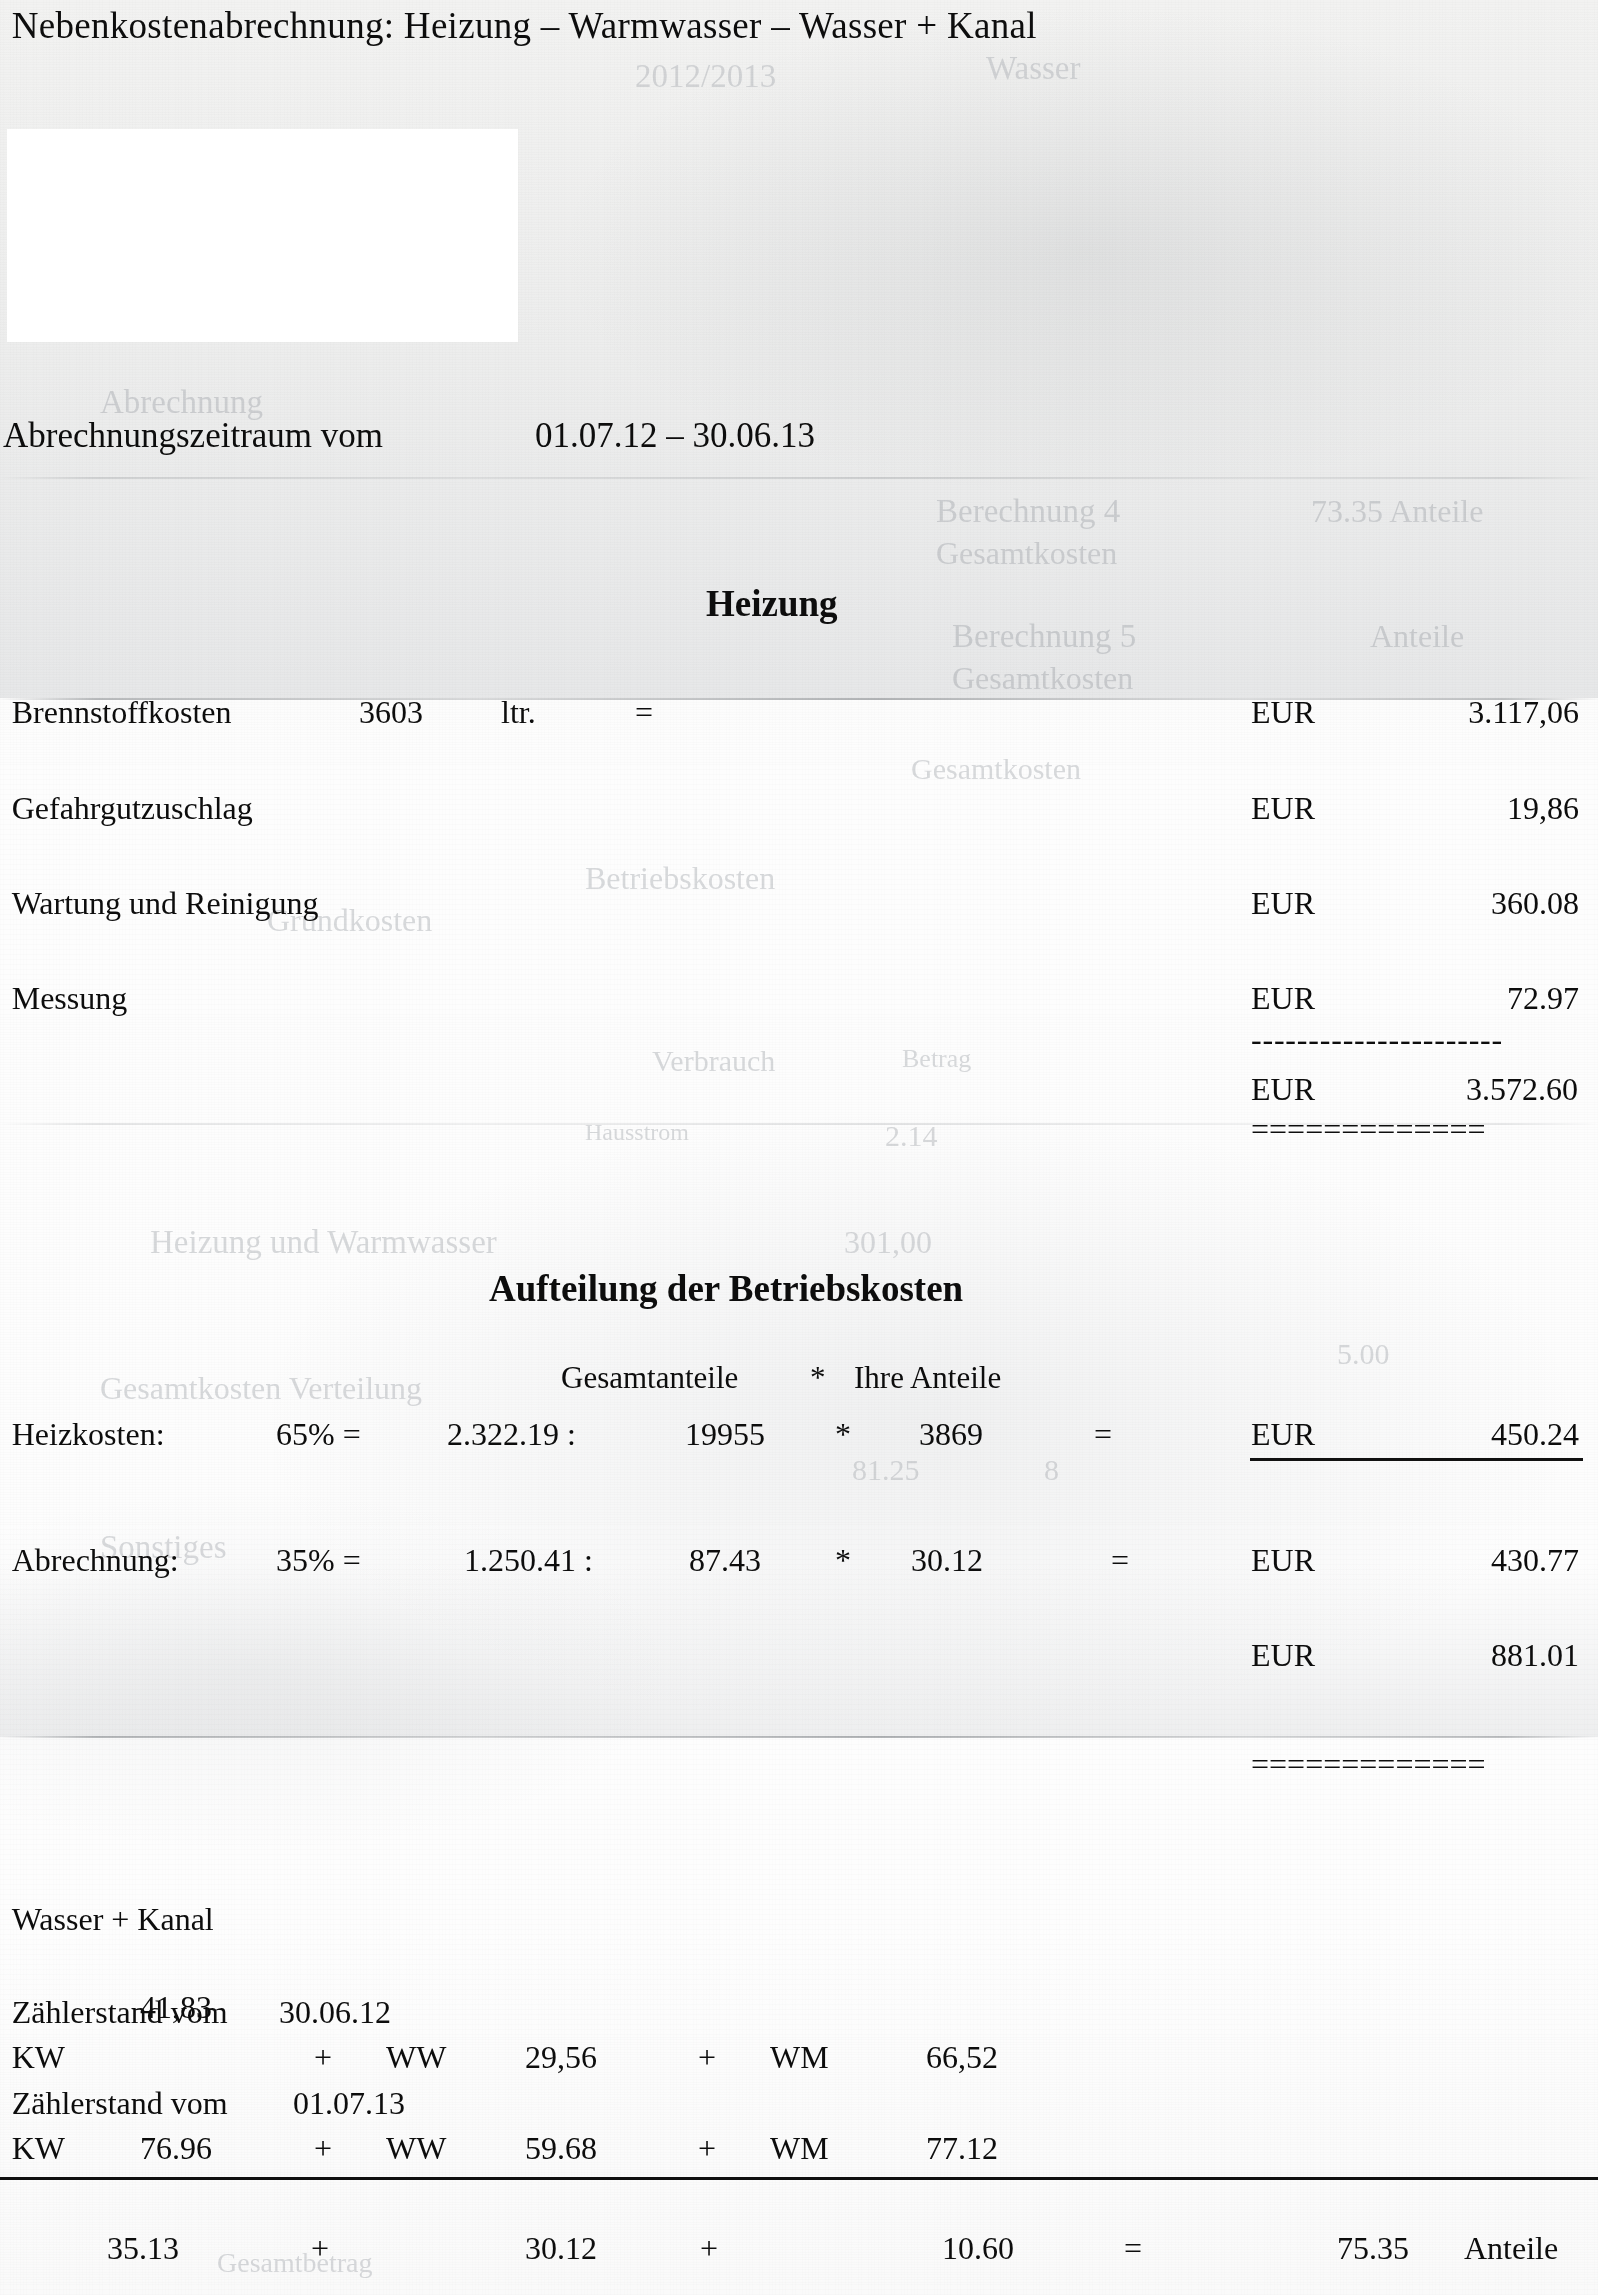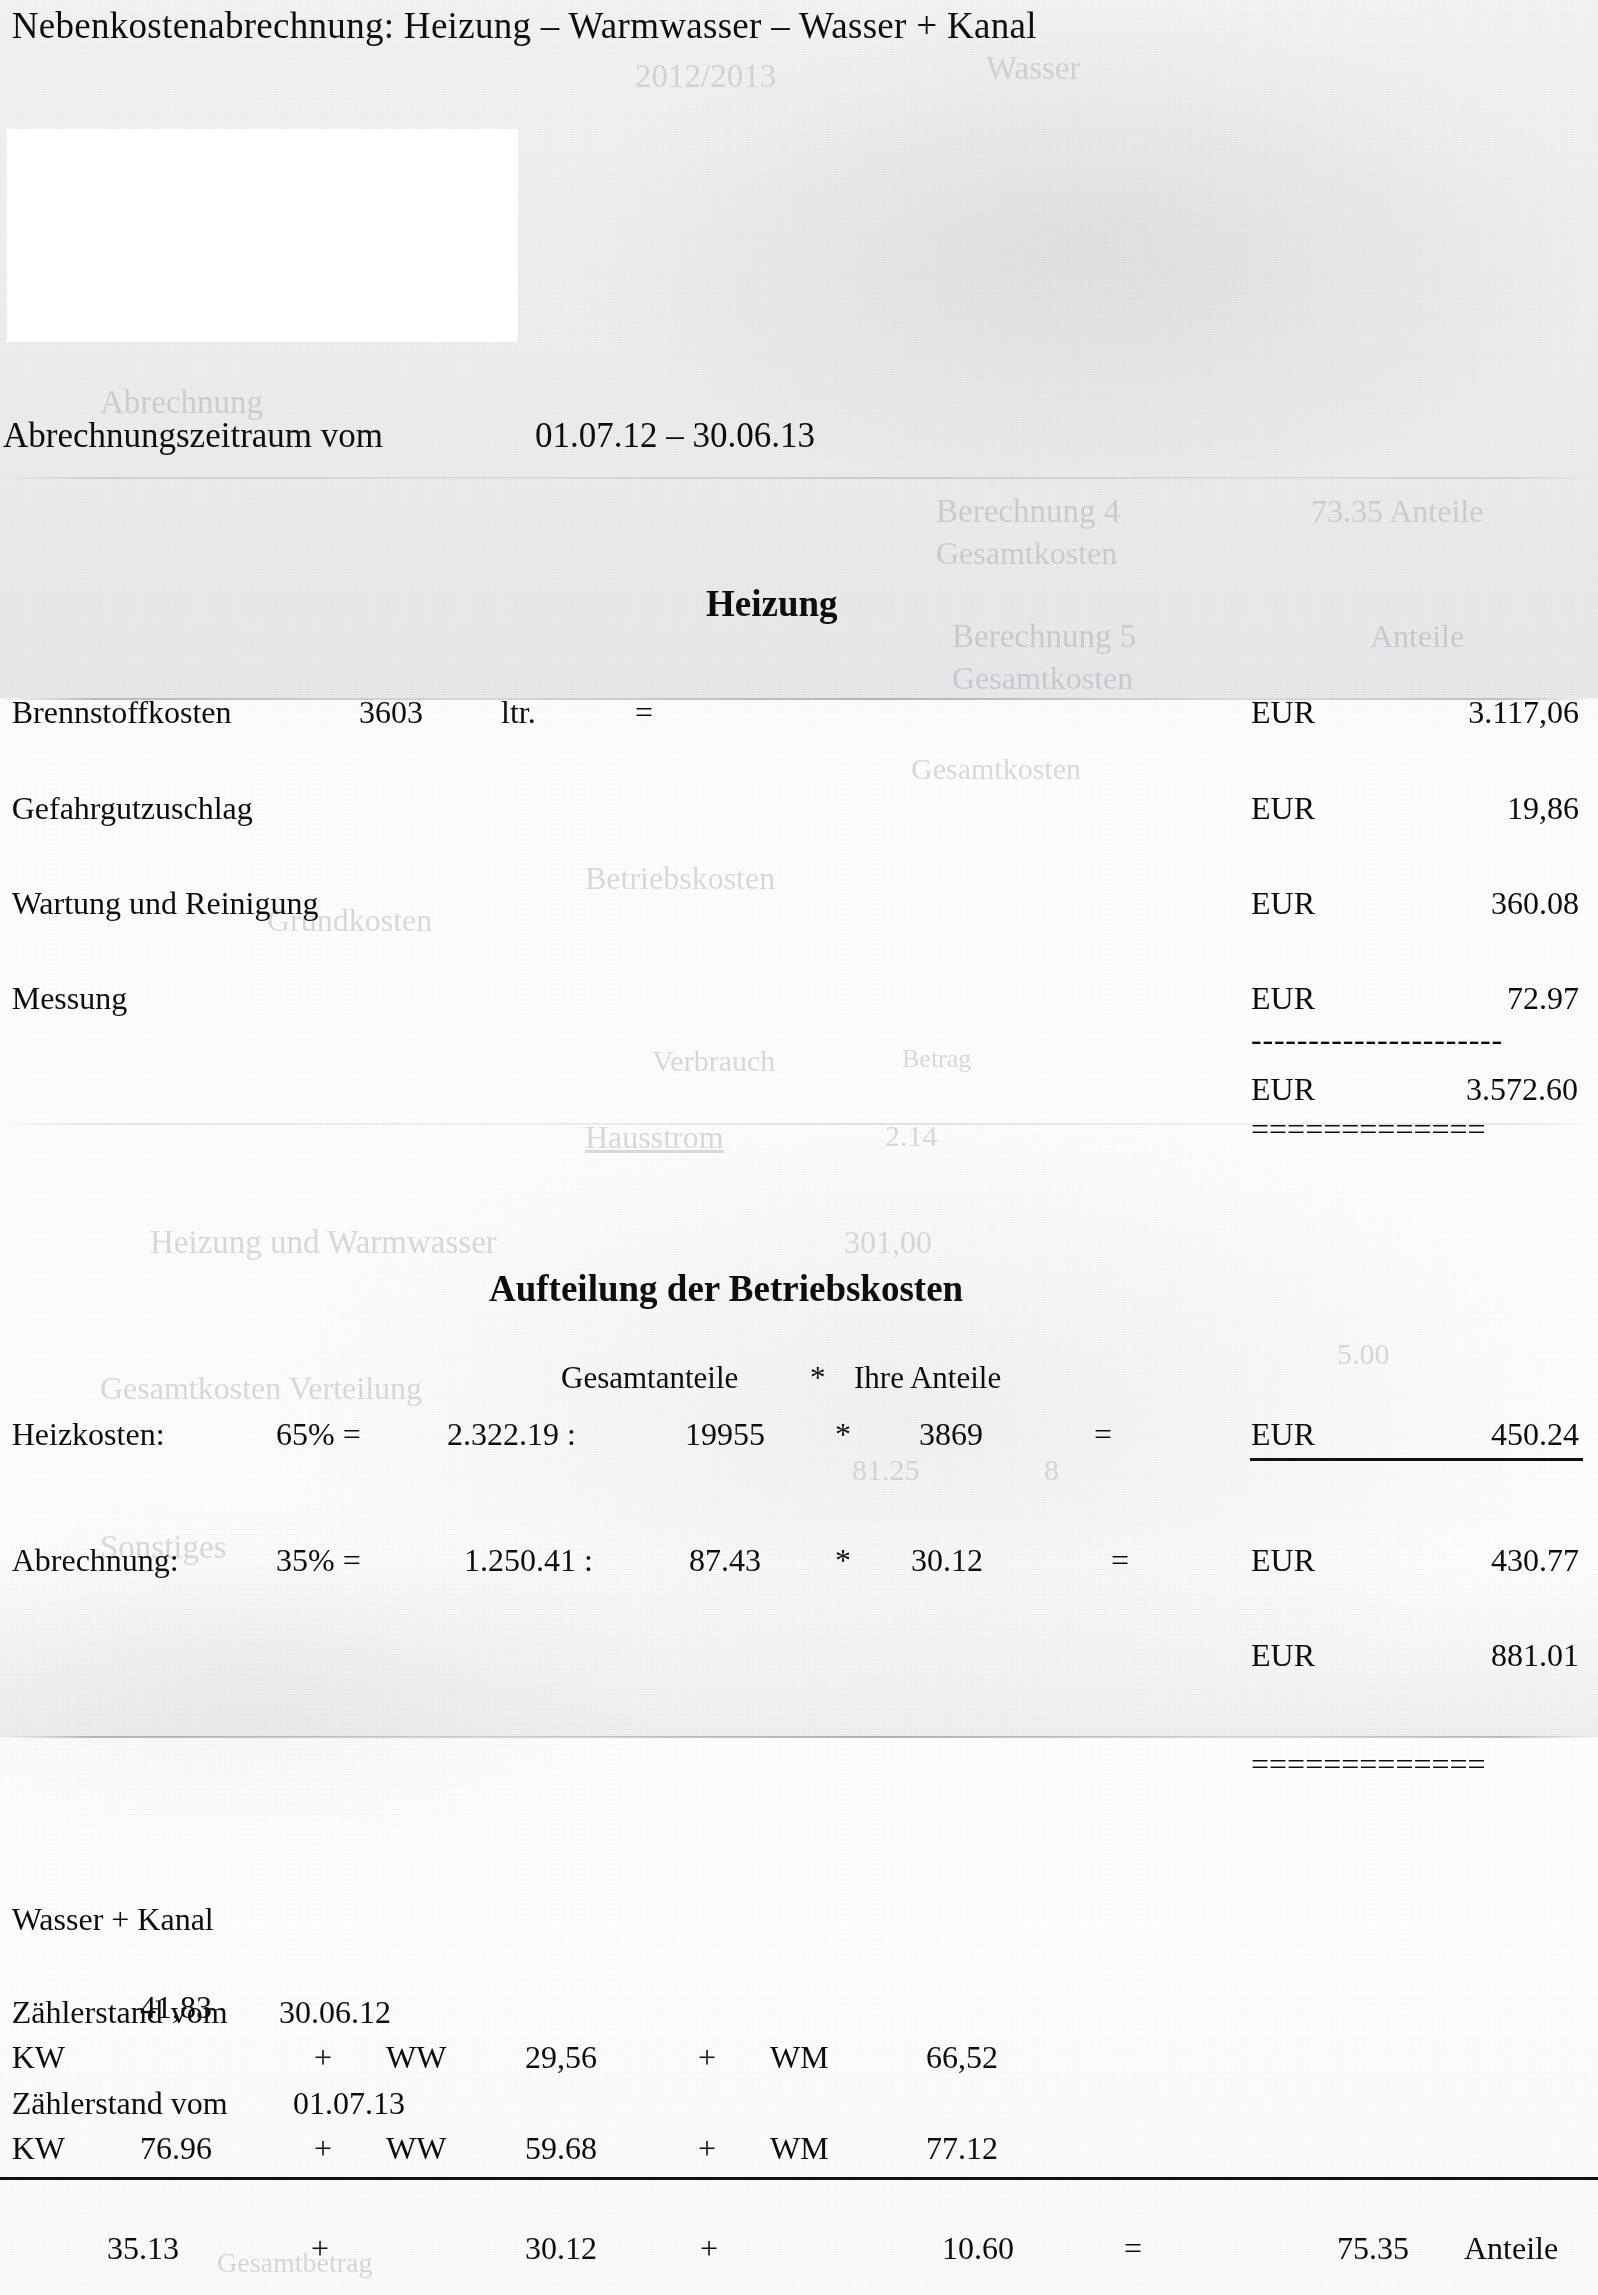--- a/index.html
+++ b/index.html
@@ -135,21 +135,21 @@
       <div class="ghost" style="left: 1311px; top: 493px; font-size: 32px;">73.35   Anteile</div>
       <div class="ghost" style="left: 952px; top: 618px; font-size: 33px;">Berechnung 5</div>
       <div class="ghost" style="left: 952px; top: 660px; font-size: 32px;">Gesamtkosten</div>
       <div class="ghost" style="left: 1370px; top: 618px; font-size: 32px;">Anteile</div>
       <div class="ghost" style="left: 100px; top: 384px; font-size: 33px;">Abrechnung</div>
       <div class="ghost" style="left: 911px; top: 752px; font-size: 30px;">Gesamtkosten</div>
       <div class="ghost" style="left: 585px; top: 860px; font-size: 32px;">Betriebskosten</div>
       <div class="ghost" style="left: 267px; top: 902px; font-size: 32px;">Grundkosten</div>
       <div class="ghost" style="left: 652px; top: 1044px; font-size: 30px;">Verbrauch</div>
       <div class="ghost" style="left: 902px; top: 1044px; font-size: 26px;">Betrag</div>
-      <div class="ghost" style="left: 585px; top: 1119px; font-size: 32px; text-decoration: underline;">Hausstrom</div>
+      <div class="ghost" style="left: 585px; top: 1119px; font-size: 24px;">Hausstrom</div>
       <div class="ghost" style="left: 885px; top: 1119px; font-size: 30px;">2.14</div>
       <div class="ghost" style="left: 150px; top: 1224px; font-size: 33px;">Heizung und Warmwasser</div>
       <div class="ghost" style="left: 844px; top: 1224px; font-size: 32px;">301,00</div>
       <div class="ghost" style="left: 100px; top: 1370px; font-size: 32px;">Gesamtkosten   Verteilung</div>
       <div class="ghost" style="left: 1337px; top: 1337px; font-size: 30px;">5.00</div>
       <div class="ghost" style="left: 852px; top: 1453px; font-size: 30px;">81.25</div>
       <div class="ghost" style="left: 1044px; top: 1453px; font-size: 30px;">8</div>
       <div class="ghost" style="left: 100px; top: 1529px; font-size: 33px;">Sonstiges</div>
       <div class="ghost" style="left: 217px; top: 2247px; font-size: 28px;">Gesamtbetrag</div>
     </div>

